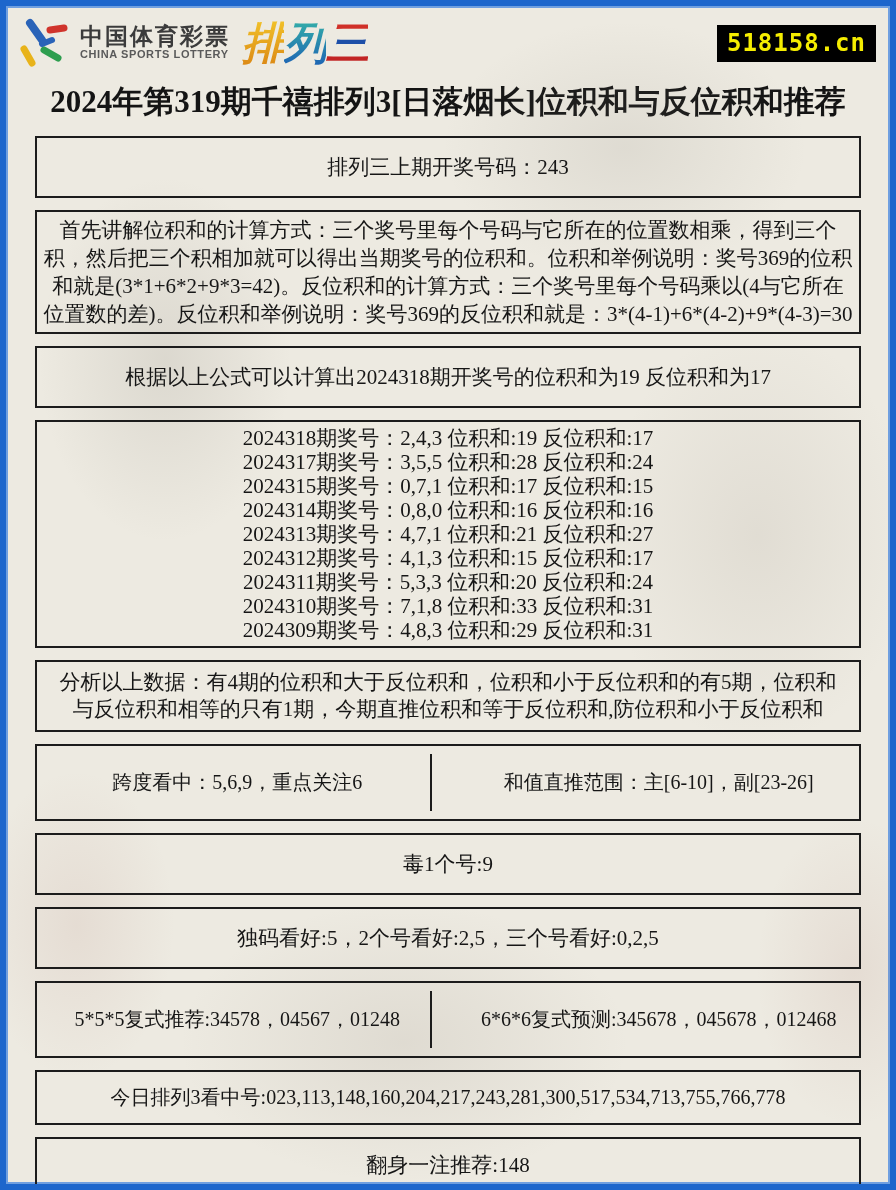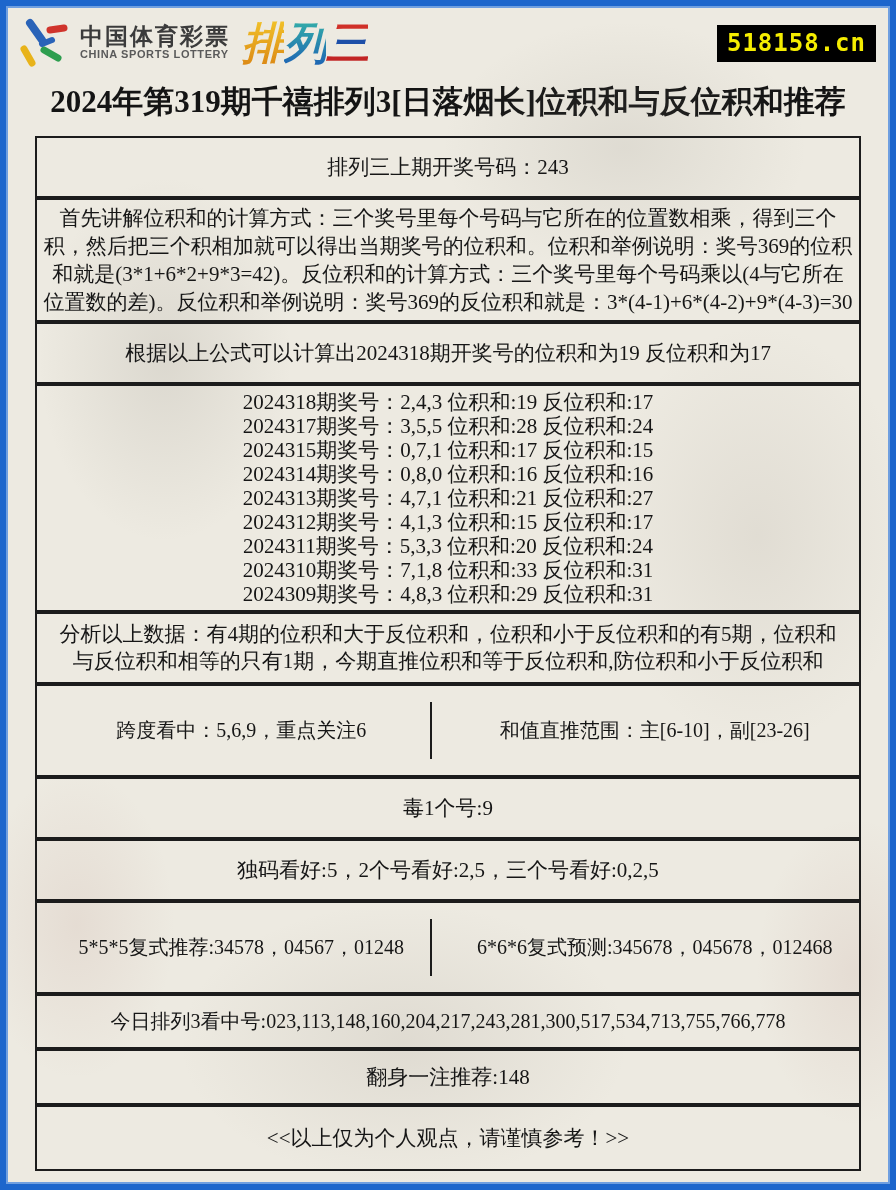--- a/index.html
+++ b/index.html
@@ -45,31 +45,31 @@
     margin-left:auto;background:#000;color:#f5ed00;
     font-family:"DejaVu Sans Mono","Liberation Mono",monospace;
     font-weight:bold;font-size:24px;line-height:1;
     padding:6px 10px 7px;letter-spacing:1px;
   }
   .title{
     margin:9px 8px 13px;font-size:31px;font-weight:bold;color:#141414;
     text-align:center;white-space:nowrap;letter-spacing:0;
   }
   .box{
-    border:2px solid #1c1c1c;margin:0 29px 0;
+    border:2px solid #1c1c1c;margin:0 29px 12px;
     display:flex;align-items:center;justify-content:center;
     text-align:center;font-size:21px;color:#161616;
     box-sizing:border-box;background:transparent;position:relative;
   }
   .box-pad{padding:15px 6px;}
   .box-explain{padding:4px 6px;line-height:28px;text-align:center;}
   .box-history{flex-direction:column;padding:4px 0;}
   .hist-row{line-height:24px;white-space:nowrap;}
   .box-analysis{padding:7px 16px;line-height:27px;}
-  .box-split{padding:16px;align-items:stretch;gap:35px;}
+  .box-split{padding:8px;align-items:stretch;gap:35px;}
   .box-split .cell{flex:1;display:flex;align-items:center;justify-content:center;padding:15px 4px;font-size:20px;}
   .box-split .cell:first-child{border-right:2px solid #1c1c1c;}
   .box-watch{padding:12px 16px;font-size:20px;white-space:nowrap;}
   .box-flip{padding:12px 6px;}
   .box-disclaimer{padding:17px 6px;}
 </style>
 </head>
 <body>
 
 <div class="page">

